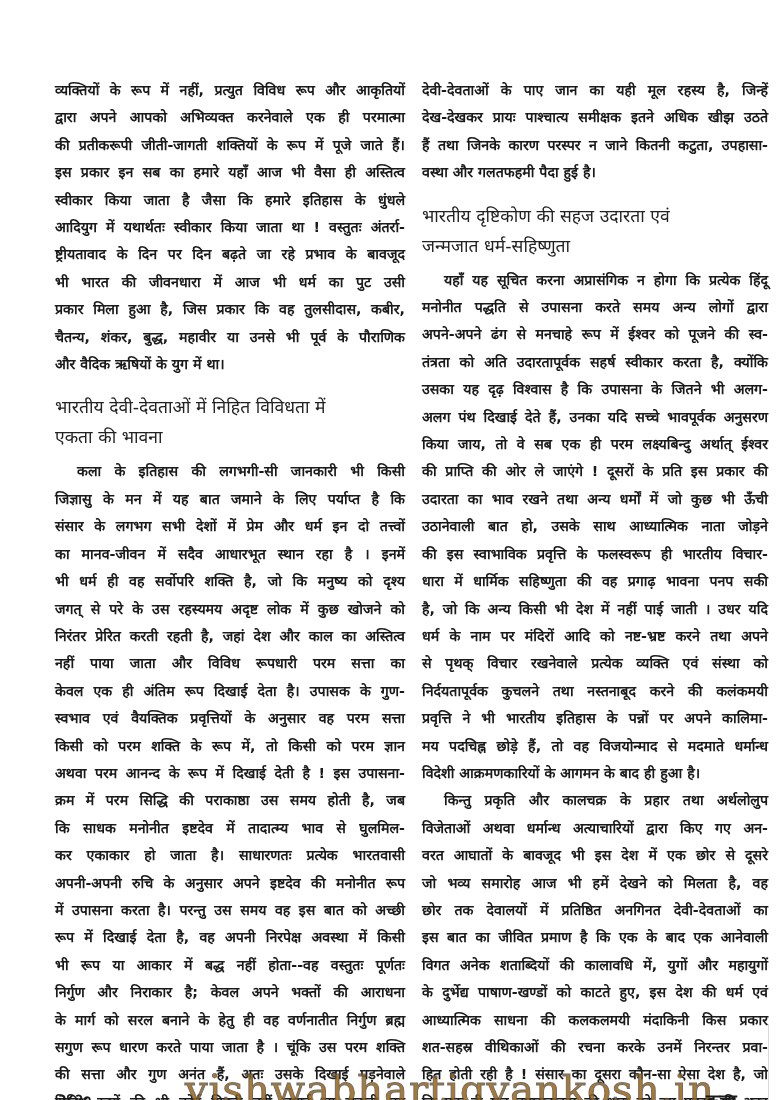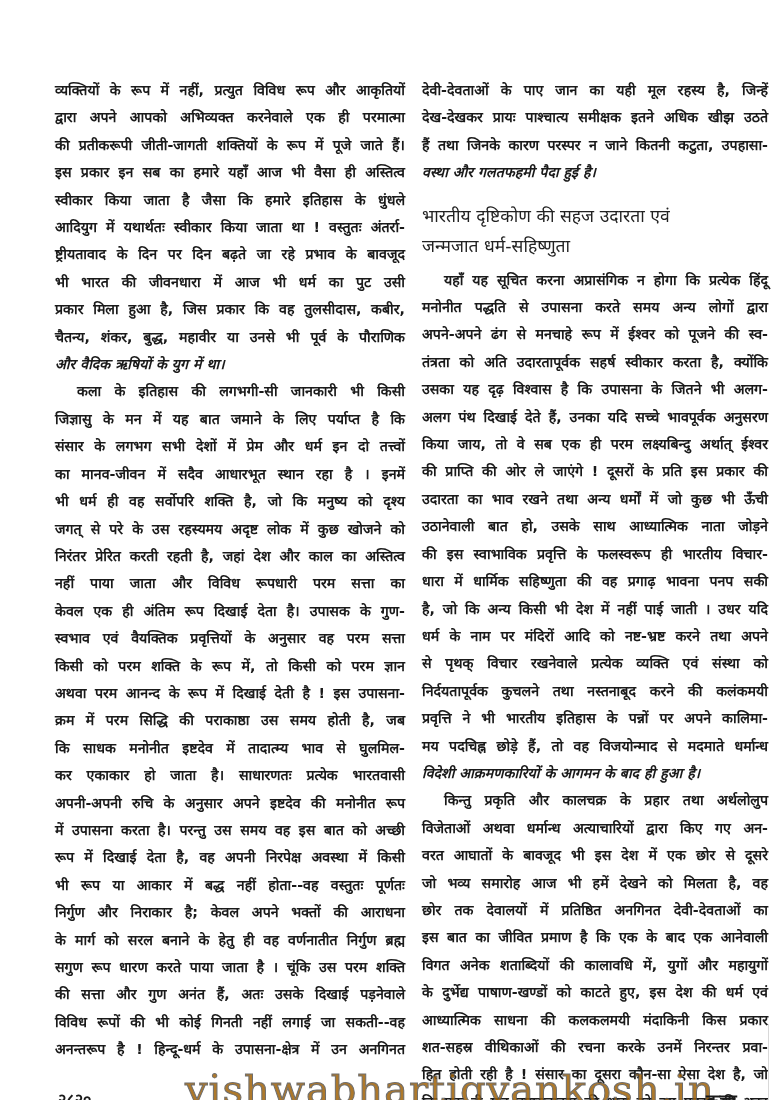--- a/index.html
+++ b/index.html
@@ -18,21 +18,21 @@
     width: 350px;
     font-size: 14.2px;
     line-height: 27.4px;
     font-weight: bold;
     text-align: justify;
   }
   .col-left { left: 55px; top: 33px; }
   .col-right { left: 422px; top: 33px; width: 346px; }
   .para { margin: 0; }
   .para .line { display: block; white-space: nowrap; text-align-last: justify; }
-  .para .line.last { text-align-last: left; font-style: italic; }
+  .para .line.last { text-align-last: left; }
   .para .line.indent { padding-left: 22px; }
   .heading {
     font-weight: normal;
     font-size: 17.5px;
     line-height: 30px;
     margin: 14px 0 6px 0;
     color: #222;
   }
   .heading .hline { display: block; white-space: nowrap; }
   .footer-page {
@@ -68,20 +68,24 @@
         <span class="line">द्वारा अपने आपको अभिव्यक्त करनेवाले एक ही परमात्मा</span>
         <span class="line">की प्रतीकरूपी जीती-जागती शक्तियों के रूप में पूजे जाते हैं।</span>
         <span class="line">इस प्रकार इन सब का हमारे यहाँ आज भी वैसा ही अस्तित्व</span>
         <span class="line">स्वीकार किया जाता है जैसा कि हमारे इतिहास के धुंधले</span>
         <span class="line">आदियुग में यथार्थतः स्वीकार किया जाता था ! वस्तुतः अंतर्रा-</span>
         <span class="line">ष्ट्रीयतावाद के दिन पर दिन बढ़ते जा रहे प्रभाव के बावजूद</span>
         <span class="line">भी भारत की जीवनधारा में आज भी धर्म का पुट उसी</span>
         <span class="line">प्रकार मिला हुआ है, जिस प्रकार कि वह तुलसीदास, कबीर,</span>
         <span class="line">चैतन्य, शंकर, बुद्ध, महावीर या उनसे भी पूर्व के पौराणिक</span>
         <span class="line last">और वैदिक ऋषियों के युग में था।</span>
+      </div>
+    <div class="heading" id="l-h">
+        <span class="hline">भारतीय देवी-देवताओं में निहित विविधता में</span>
+        <span class="hline">एकता की भावना</span>
       </div>
     <div class="para" id="l-p2">
         <span class="line indent">कला के इतिहास की लगभगी-सी जानकारी भी किसी</span>
         <span class="line">जिज्ञासु के मन में यह बात जमाने के लिए पर्याप्त है कि</span>
         <span class="line">संसार के लगभग सभी देशों में प्रेम और धर्म इन दो तत्त्वों</span>
         <span class="line">का मानव-जीवन में सदैव आधारभूत स्थान रहा है । इनमें</span>
         <span class="line">भी धर्म ही वह सर्वोपरि शक्ति है, जो कि मनुष्य को दृश्य</span>
         <span class="line">जगत् से परे के उस रहस्यमय अदृष्ट लोक में कुछ खोजने को</span>
         <span class="line">निरंतर प्रेरित करती रहती है, जहां देश और काल का अस्तित्व</span>
         <span class="line">नहीं पाया जाता और विविध रूपधारी परम सत्ता का</span>

